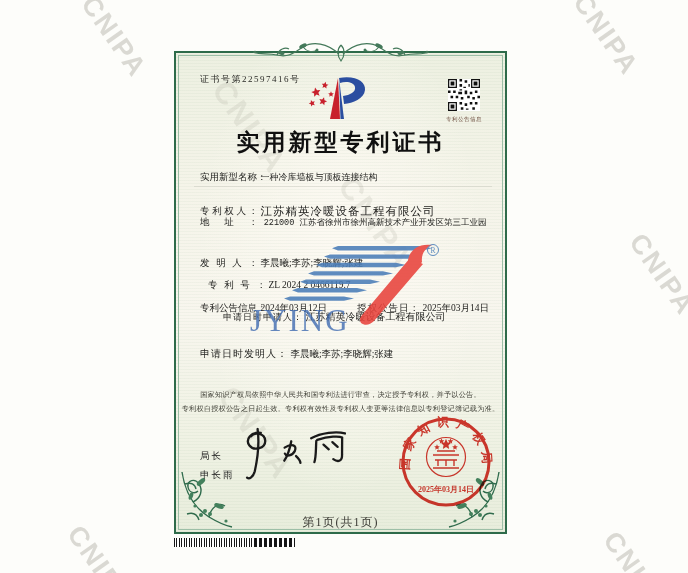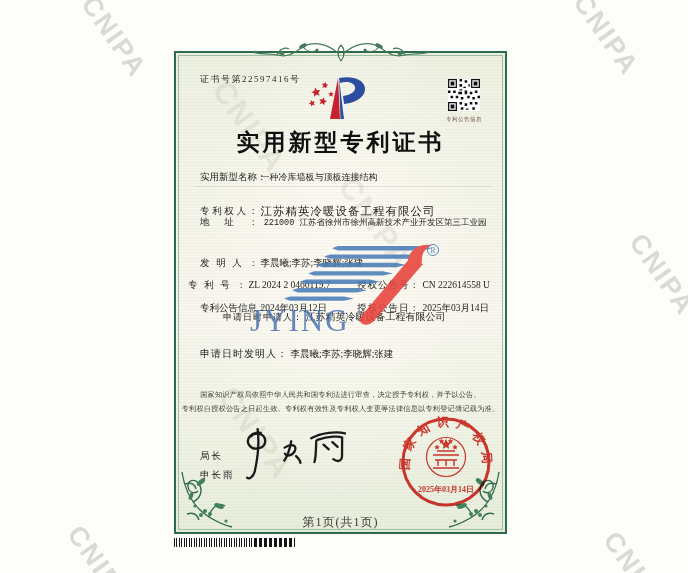--- a/index.html
+++ b/index.html
@@ -34,21 +34,21 @@
   .row { font-size:9.5px; color:#1d1d1b; line-height:12px; }
   .lab { display:inline-block; width:58px; text-align:justify; text-align-last:justify;
          vertical-align:top; }
   .val { vertical-align:top; }
   .r-name    { left:24px; top:118px; }  .r-name .val { font-size:9px; }
   .name-rule { left:18px; top:133px; width:298px; height:1px; background:rgba(60,60,50,.10); }
   .r-pat     { left:24px; top:152px; }  .r-pat .val { font-size:11.5px; letter-spacing:1px; }
   .r-addr    { left:24px; top:164px;font-family:Liberation Mono, monospace; }  .r-addr .val { font-size:8.5px; }
   .r-addr .val div { line-height:12px; }
   .r-inv     { left:24px; top:204px; }
-  .r-no      { left:12px; top:226px; }
+  .r-no      { left:32px; top:226px; }
   .r-grantno { left:181px; top:226px; }
   .r-filing  { left:24px; top:249px; }
   .r-grantdt { left:181px; top:249px; }
   .r-oa      { left:24px; top:258px;padding-left:23px; }  .r-oa .val { font-size:10px; }
   .r-oi      { left:24px; top:295px; }
   .lab2 { letter-spacing:1px; }
 
   .stmt { font-size:7.2px; letter-spacing:.2px; color:#3f3f36; }
   .stmt1 { top:337px; } .stmt2 { top:351px; }
 
@@ -206,24 +206,20 @@
     </div>
 
     <div class="abs row r-inv">
       <span class="lab">发明人：</span>
       <span class="val">李晨曦;李苏;李晓辉;张建</span>
     </div>
 
     <div class="abs row r-no">
       <span class="lab">专利号：</span>
       <span class="val">ZL 2024 2 0466119.7</span>
-    </div>
-    <div class="abs row r-grantno">
-      <span class="lab2">授权公告号：</span>
-      <span class="val">CN 222614558 U</span>
     </div>
 
     <div class="abs row r-filing">
       <span class="lab">专利公告信息：</span>
       <span class="val">2024年03月12日</span>
     </div>
     <div class="abs row r-grantdt">
       <span class="lab2">授权公告日：</span>
       <span class="val">2025年03月14日</span>
     </div>

